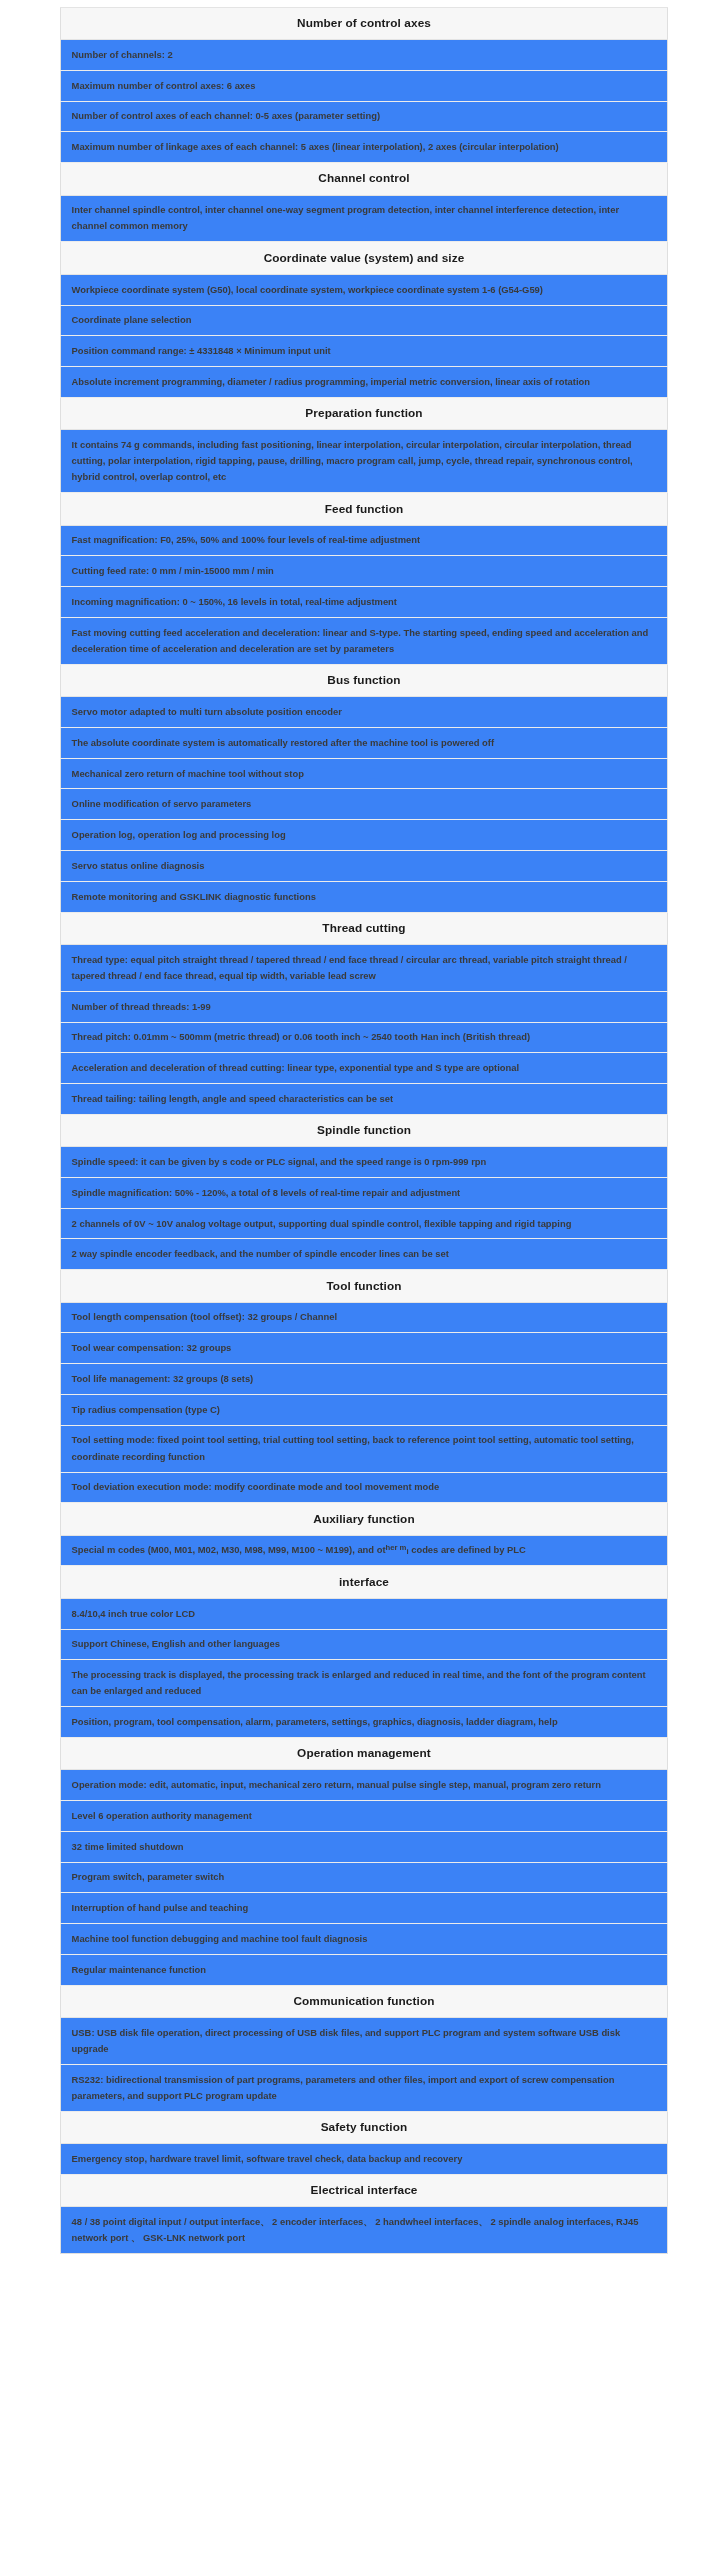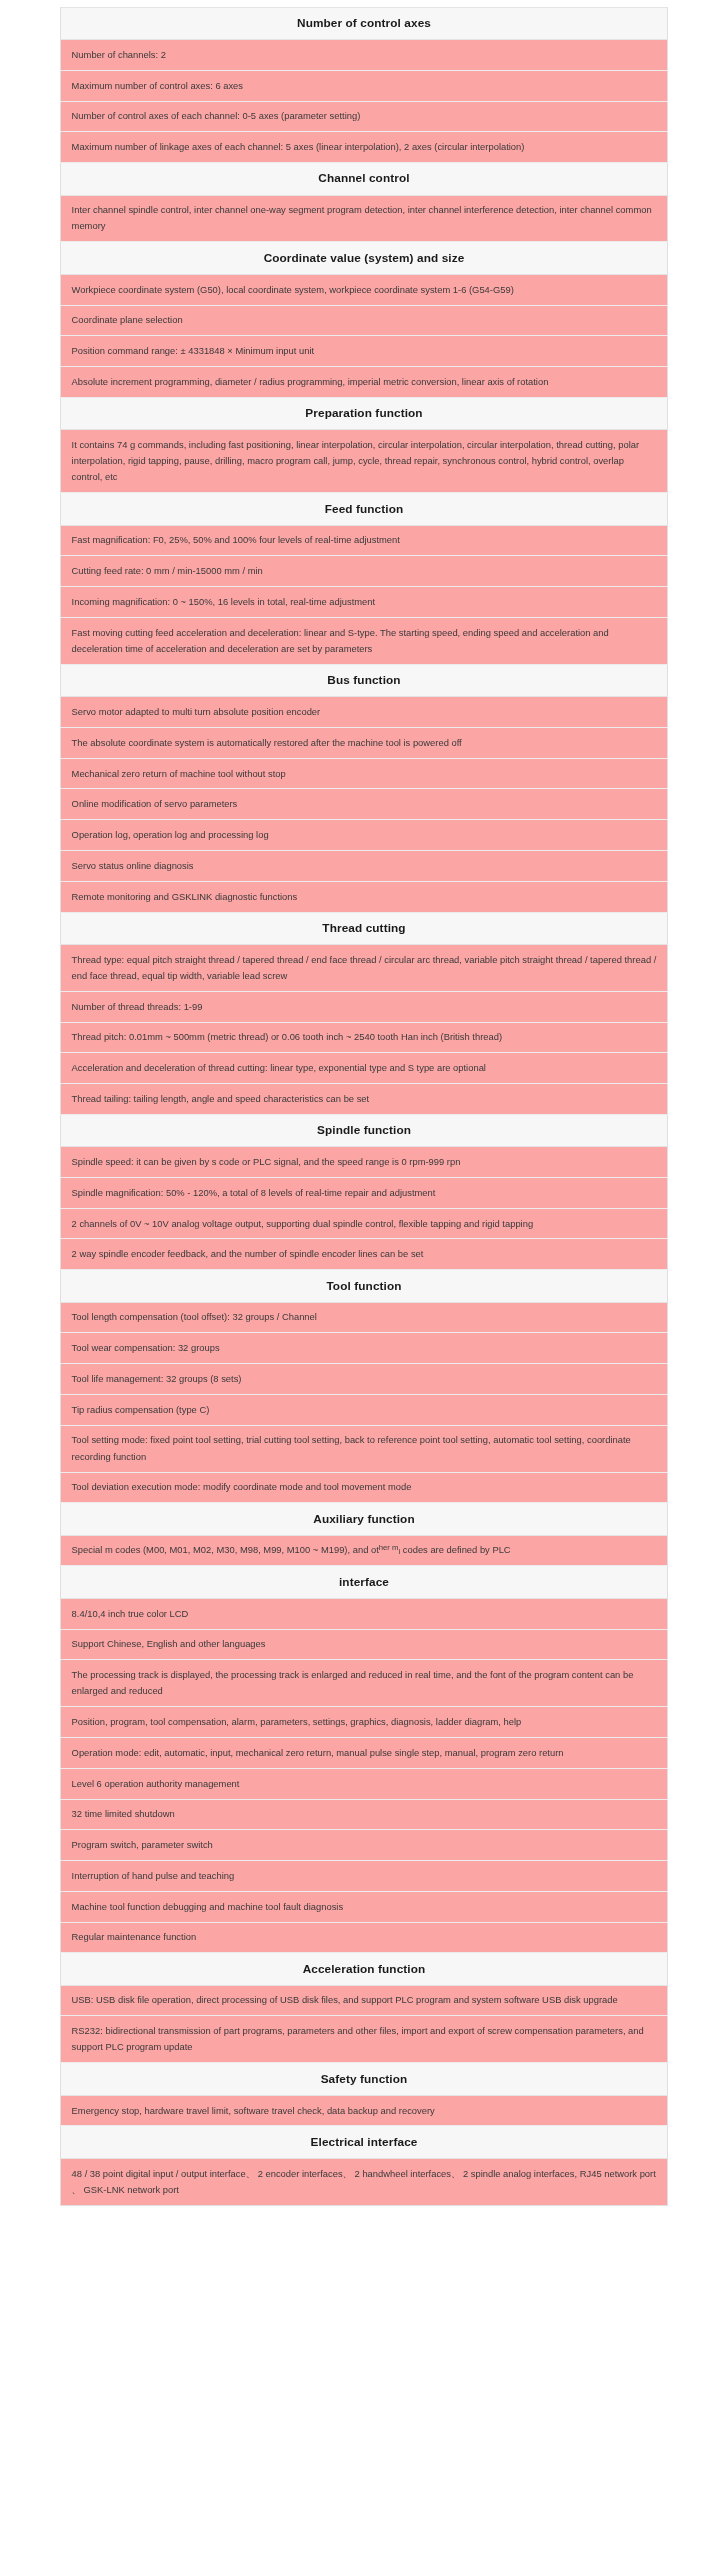--- a/index.html
+++ b/index.html
@@ -32,23 +32,23 @@
     font-weight: bold;
     font-size: 11.8px;
     color: #1a1a1a;
     padding: 8.3px 9px 8.3px 9px;
     line-height: 1.25;
     border-bottom: 0.8px solid #e4e4e4;
     border-top: 0.8px solid #e4e4e4;
     letter-spacing: 0.1px;
   }
   .spec-table tr.detail-row > td {
-    background: #fca5a5;
+    background: #3b82f6;
     text-align: left;
-    font-weight: normal;
+    font-weight: bold;
     font-size: 9.4px;
     color: #3a3a3a;
     padding: 6.8px 10.6px 6.8px 10.6px;
     line-height: 1.72;
     border-bottom: 0.8px solid #ececec;
     word-wrap: break-word;
   }
   .spec-table tr:last-child > td {
     border-bottom: none;
   }
@@ -303,20 +303,23 @@
         <tr class="detail-row">
           <td>
             <span class="cell-text">The processing track is displayed, the processing track is enlarged and reduced in real time, and the font of the program content can be enlarged and reduced</span>
           </td>
         </tr>
         <tr class="detail-row">
           <td>
             <span class="cell-text">Position, program, tool compensation, alarm, parameters, settings, graphics, diagnosis, ladder diagram, help</span>
           </td>
         </tr>
+        <tr class="section-row">
+          <td>Operation management</td>
+        </tr>
         <tr class="detail-row">
           <td>
             <span class="cell-text">Operation mode: edit, automatic, input, mechanical zero return, manual pulse single step, manual, program zero return</span>
           </td>
         </tr>
         <tr class="detail-row">
           <td>
             <span class="cell-text">Level 6 operation authority management</span>
           </td>
         </tr>
@@ -339,21 +342,21 @@
           <td>
             <span class="cell-text">Machine tool function debugging and machine tool fault diagnosis</span>
           </td>
         </tr>
         <tr class="detail-row">
           <td>
             <span class="cell-text">Regular maintenance function</span>
           </td>
         </tr>
         <tr class="section-row">
-          <td>Acceleration function</td>
+          <td>Communication function</td>
         </tr>
         <tr class="detail-row">
           <td>
             <span class="cell-text">USB: USB disk file operation, direct processing of USB disk files, and support PLC program and system software USB disk upgrade</span>
           </td>
         </tr>
         <tr class="detail-row">
           <td>
             <span class="cell-text">RS232: bidirectional transmission of part programs, parameters and other files, import and export of screw compensation parameters, and support PLC program update</span>
           </td>

